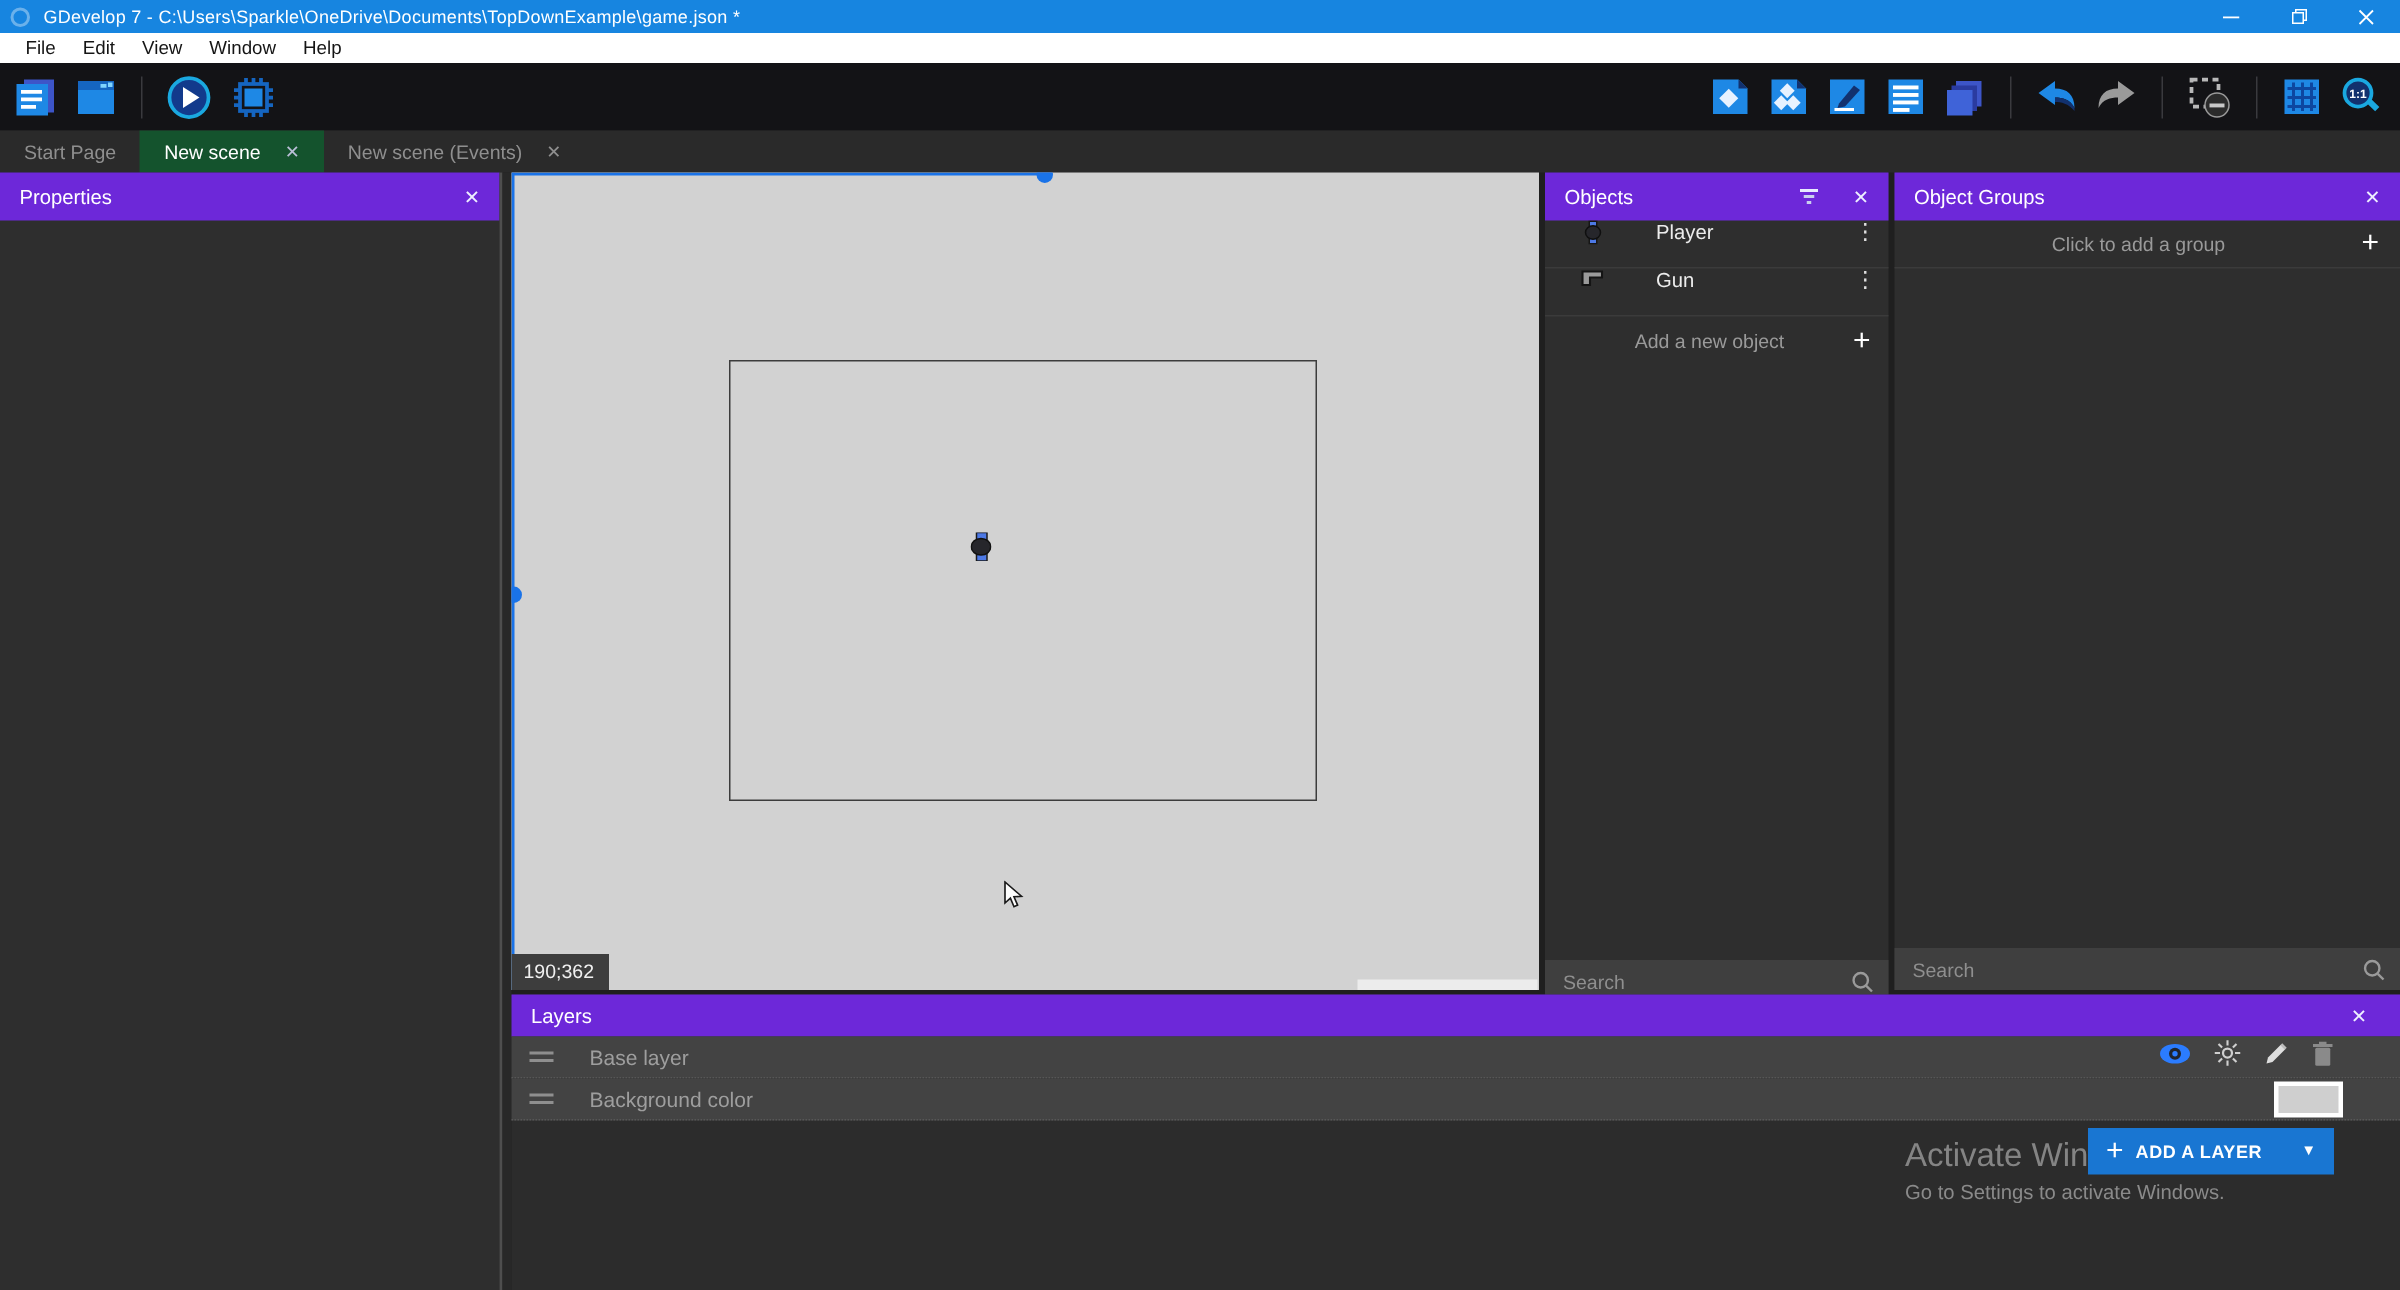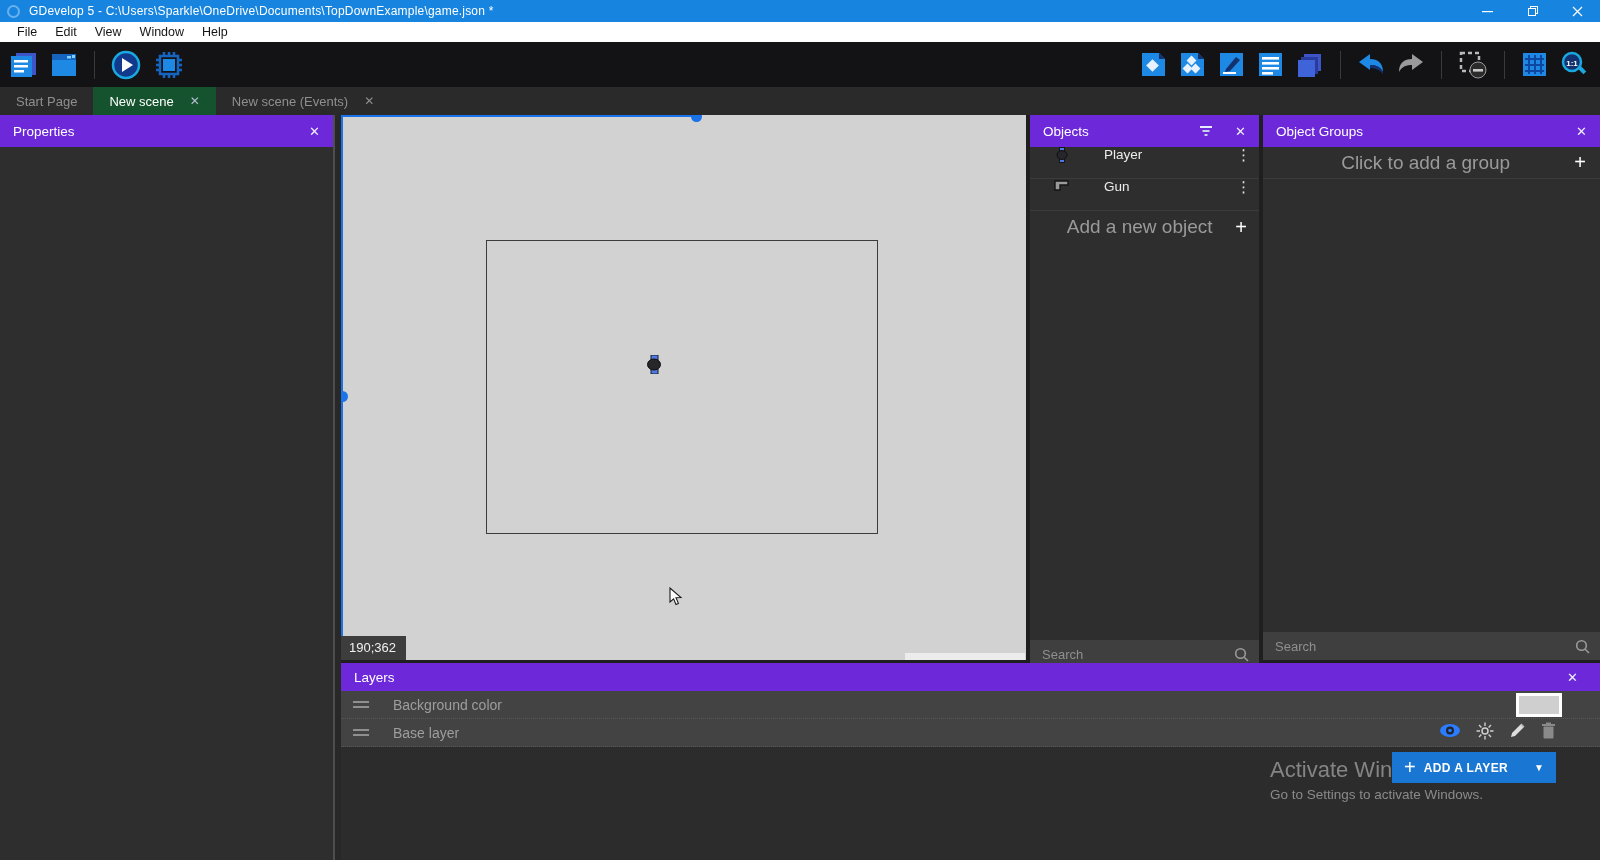--- a/index.html
+++ b/index.html
@@ -64,21 +64,21 @@
                font-size:13px; padding:4px 10px 5px 8px; }
   .cv-hscroll { position:absolute; left:564px; bottom:0; width:120px; height:7px; background:#ececec; }
 
   
   .objects { position:absolute; left:1030px; top:115px; width:229px; height:553px; background:#2e2e2e; }
   .obj-row { height:32px; display:flex; align-items:flex-start; border-bottom:1px solid #3b3b3b; }
   .obj-icon { width:16px; margin-left:24px; display:flex; justify-content:center; }
   .obj-label { margin-left:34px; color:#ececec; font-size:13.5px; }
   .row-dots { margin-left:auto; margin-right:8px; color:#e0e0e0; font-size:15px; line-height:1; }
   .add-row { height:32px; display:flex; align-items:center; }
-  .add-label { flex:1; text-align:center; color:#9a9a9a; font-size:19px; padding-left:14px; }
+  .add-label { flex:1; text-align:center; color:#9a9a9a; font-size:13px; padding-left:14px; }
   .add-plus { color:#fff; font-size:20px; font-weight:300; margin-right:12px; }
   .search-bar { position:absolute; left:0; bottom:0; right:0; height:28px; background:#3f3f3f;
                 display:flex; align-items:center; }
   .search-input { flex:1; background:transparent; border:none; outline:none; color:#ddd;
                   font-size:13px; padding-left:12px; font-family:"Liberation Sans", sans-serif; }
   .search-input::placeholder { color:#8f8f8f; }
   .search-icon { margin-right:10px; display:flex; }
 
   
   .groups { position:absolute; left:1263px; top:115px; width:337px; height:545px; background:#2e2e2e; }
@@ -104,21 +104,21 @@
   
   .watermark { position:absolute; left:1270px; top:757px; z-index:5; pointer-events:none; }
   .wm1 { font-size:22px; color:#9b9b9b; opacity:.8; }
   .wm2 { font-size:13.5px; color:#9b9b9b; opacity:.85; margin-top:4px; }
 </style>
 </head>
 <body>
 
 <div class="titlebar">
   <div class="app-icon"></div>
-  <div class="title-text">GDevelop 5 - C:\Users\Sparkle\OneDrive\Documents\TopDownExample\game.json *</div>
+  <div class="title-text">GDevelop 7 - C:\Users\Sparkle\OneDrive\Documents\TopDownExample\game.json *</div>
   <div class="win-controls">
     <div class="win-btn">
       <svg width="11" height="11">
           <rect x="0" y="5" width="11" height="1.2" fill="#fff"></rect>
         </svg>
     </div>
     <div class="win-btn">
       <svg width="12" height="12">
         <rect x="3.5" y="1.5" width="7" height="7" fill="none" stroke="#fff"></rect>
         <rect x="1.5" y="3.5" width="7" height="7" fill="#1785e0" stroke="#fff"></rect>
@@ -366,30 +366,20 @@
 <div class="layers">
   <div class="panel-header">
     <span>Layers</span>
     <span class="ph-close" style="margin-right:9px;">✕</span>
   </div>
   <div class="layer-row">
     <span class="layer-handle">
         <span></span>
         <span></span>
       </span>
-    <span class="layer-label">Background color</span>
-    <span class="color-swatch">
-        <div></div>
-      </span>
-  </div>
-  <div class="layer-row">
-    <span class="layer-handle">
-        <span></span>
-        <span></span>
-      </span>
     <span class="layer-label">Base layer</span>
     <span class="layer-icons">
       <span>
         <svg width="22" height="15">
           <ellipse cx="11" cy="7.5" rx="10" ry="6.5" fill="#2b7cff"></ellipse>
           <circle cx="11" cy="7.5" r="4" fill="#20242c"></circle>
           <circle cx="11" cy="7.5" r="1.8" fill="#2b7cff"></circle>
         </svg>
       </span>
       <span>
@@ -406,20 +396,30 @@
       </span>
       <span>
         <svg width="15" height="17">
           <rect x="2.5" y="4.5" width="10" height="12" rx="1" fill="#8a8a8a"></rect>
           <rect x="1" y="2" width="13" height="2" fill="#8a8a8a"></rect>
           <rect x="5" y="0.5" width="5" height="2" fill="#8a8a8a"></rect>
         </svg>
       </span>
     </span>
   </div>
+  <div class="layer-row">
+    <span class="layer-handle">
+        <span></span>
+        <span></span>
+      </span>
+    <span class="layer-label">Background color</span>
+    <span class="color-swatch">
+        <div></div>
+      </span>
+  </div>
   <div class="add-layer-btn">
     <span class="add-layer-plus">+</span>
     <span class="add-layer-label">ADD A LAYER</span>
     <span class="add-layer-caret">▼</span>
   </div>
 </div>
 
 <div class="watermark">
   <div class="wm1">Activate Windows</div>
   <div class="wm2">Go to Settings to activate Windows.</div>

